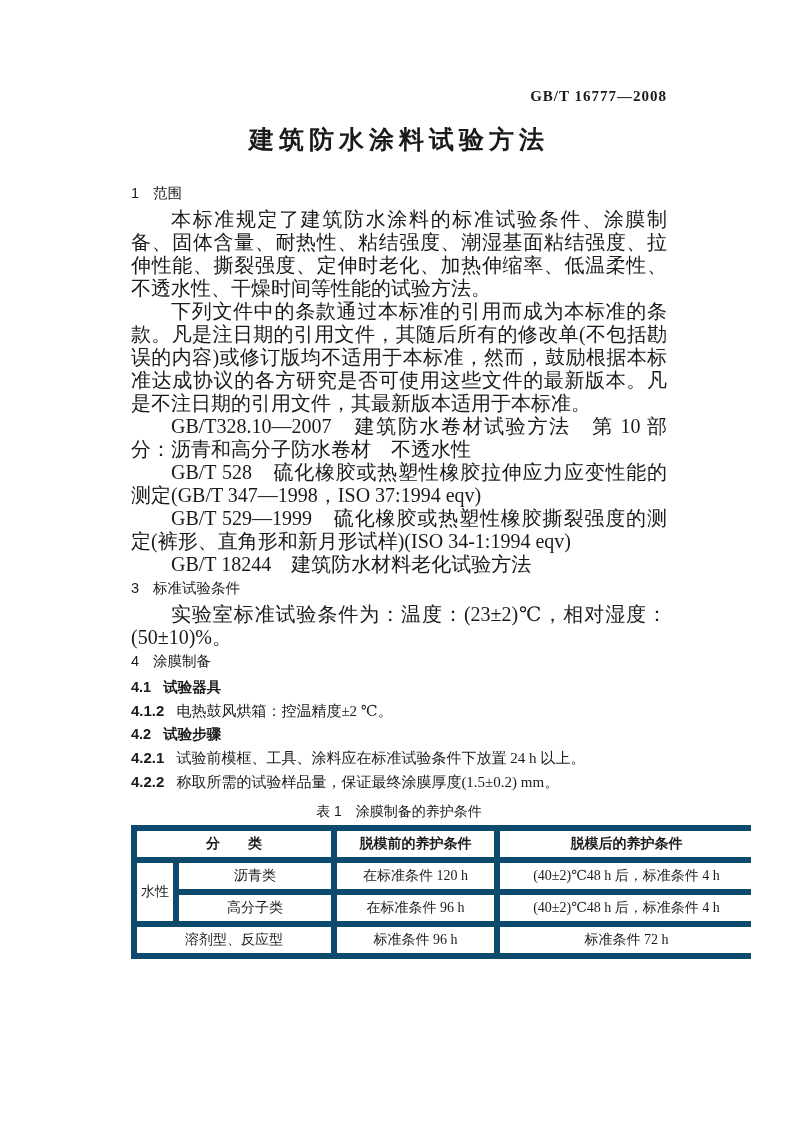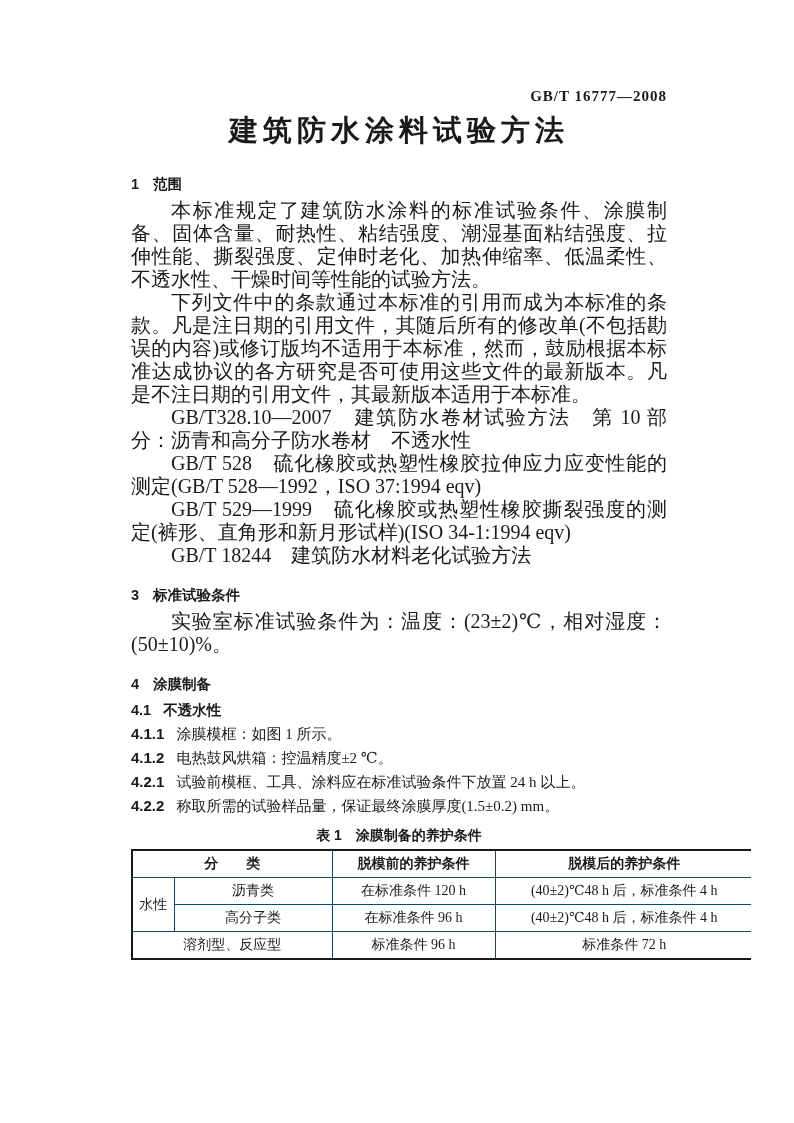--- a/index.html
+++ b/index.html
@@ -17,32 +17,32 @@
   }
   .std-code {
     text-align: right;
     font-family: "Liberation Serif", "DejaVu Serif", serif;
     font-weight: bold;
     font-size: 15px;
     line-height: 20px;
     letter-spacing: 1px;
   }
   .doc-title {
-    margin: 10px 0 30px 0;
+    margin: 19px 0 30px 0;
     text-align: center;
     font-family: "Liberation Sans", "DejaVu Sans", sans-serif;
     font-weight: bold;
-    font-size: 29px;
+    font-size: 25px;
     line-height: 28px;
     letter-spacing: 5px;
   }
   .sec-h {
-    margin: 18px 0 5px 0;
+    margin: 2px 0 5px 0;
     font-family: "Liberation Sans", "DejaVu Sans", sans-serif;
-    font-weight: bold;
+    font-weight: normal;
     font-size: 14.5px;
     line-height: 20px;
   }
   .sec-h .h-num { margin-right: 14px; }
   .sub-h {
     margin: 0;
     font-family: "Liberation Sans", "DejaVu Sans", sans-serif;
     font-weight: bold;
     font-size: 14.5px;
     line-height: 23px;
@@ -62,33 +62,33 @@
   }
   .clause .c-num {
     font-family: "Liberation Sans", "DejaVu Sans", sans-serif;
     font-weight: bold;
     margin-right: 12px;
   }
   .tbl-title {
     margin: 8px 0 5px 0;
     text-align: center;
     font-family: "Liberation Sans", "DejaVu Sans", sans-serif;
-    font-weight: bold;
+    font-weight: normal;
     font-size: 14px;
     line-height: 18px;
   }
   table.cure {
     width: 622px;
     border-collapse: collapse;
     border: 2px solid #1a1a1a;
     font-size: 14px;
     table-layout: fixed;
   }
   table.cure td {
-    border: 1px solid #0c4a6e;
+    border: 6px solid #0c4a6e;
     text-align: center;
     padding: 2px 3px;
     line-height: 20px;
     height: 22px;
   }
   table.cure td.th { font-weight: bold; }
 </style>
 </head>
 <body>
 
@@ -96,33 +96,33 @@
 
   <div class="std-code">GB/T 16777—2008</div>
 
   <h1 class="doc-title">建筑防水涂料试验方法</h1>
 
   <h2 class="sec-h"><span class="h-num">1</span><span>范围</span></h2>
   <p class="para indent">本标准规定了建筑防水涂料的标准试验条件、涂膜制备、固体含量、耐热性、粘结强度、潮湿基面粘结强度、拉伸性能、撕裂强度、定伸时老化、加热伸缩率、低温柔性、不透水性、干燥时间等性能的试验方法。</p>
 
   <p class="para indent">下列文件中的条款通过本标准的引用而成为本标准的条款。凡是注日期的引用文件，其随后所有的修改单(不包括勘误的内容)或修订版均不适用于本标准，然而，鼓励根据本标准达成协议的各方研究是否可使用这些文件的最新版本。凡是不注日期的引用文件，其最新版本适用于本标准。</p>
   <p class="para indent">GB/T328.10—2007　建筑防水卷材试验方法　第 10 部分：沥青和高分子防水卷材　不透水性</p>
-  <p class="para indent">GB/T 528　硫化橡胶或热塑性橡胶拉伸应力应变性能的测定(GB/T 528—1992，ISO 37:1994 eqv)</p>
+  <p class="para indent">GB/T 528　硫化橡胶或热塑性橡胶拉伸应力应变性能的测定(GB/T 347—1998，ISO 37:1994 eqv)</p>
   <p class="para indent">GB/T 529—1999　硫化橡胶或热塑性橡胶撕裂强度的测定(裤形、直角形和新月形试样)(ISO 34-1:1994 eqv)</p>
   <p class="para indent">GB/T 18244　建筑防水材料老化试验方法</p>
 
   <h2 class="sec-h"><span class="h-num">3</span><span>标准试验条件</span></h2>
   <p class="para indent">实验室标准试验条件为：温度：(23±2)℃，相对湿度：(50±10)%。</p>
 
   <h2 class="sec-h"><span class="h-num">4</span><span>涂膜制备</span></h2>
 
-  <h3 class="sub-h"><span class="h-num">4.1</span><span>不透水性</span></h3>
-  <p class="clause"><span class="c-num">4.1.1</span><span>涂膜模框：如图 1 所示。</span></p>
+  <h3 class="sub-h"><span class="h-num">4.1</span><span>试验器具</span></h3>
   <p class="clause"><span class="c-num">4.1.2</span><span>电热鼓风烘箱：控温精度±2 ℃。</span></p>
 
+  <h3 class="sub-h"><span class="h-num">4.2</span><span>试验步骤</span></h3>
   <p class="clause"><span class="c-num">4.2.1</span><span>试验前模框、工具、涂料应在标准试验条件下放置 24 h 以上。</span></p>
   <p class="clause"><span class="c-num">4.2.2</span><span>称取所需的试验样品量，保证最终涂膜厚度(1.5±0.2) mm。</span></p>
 
 
   <div class="tbl-title">表 1　涂膜制备的养护条件</div>
   <table class="cure">
     <colgroup>
       <col style="width:42px">
       <col style="width:158px">
       <col style="width:163px">

